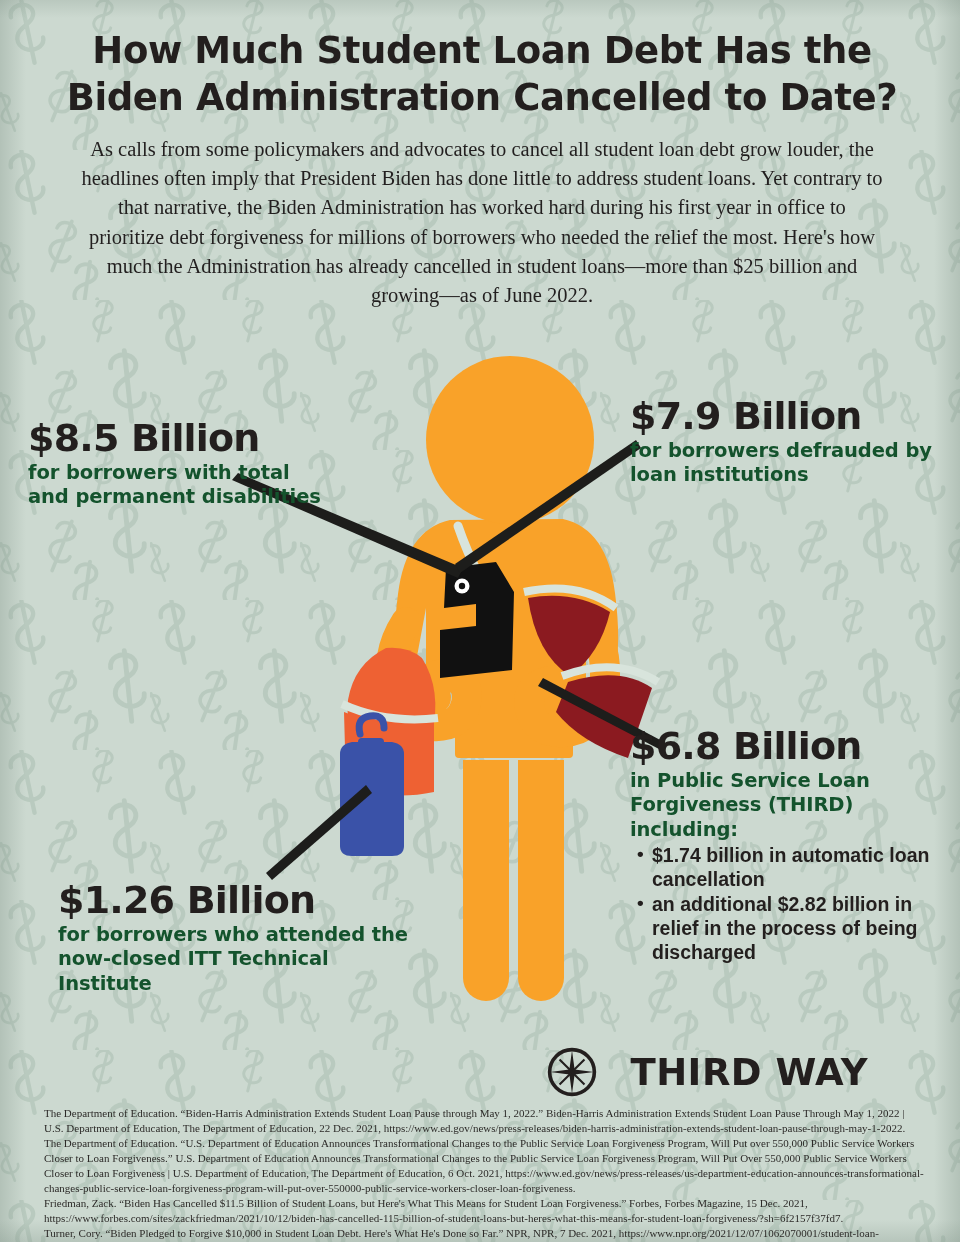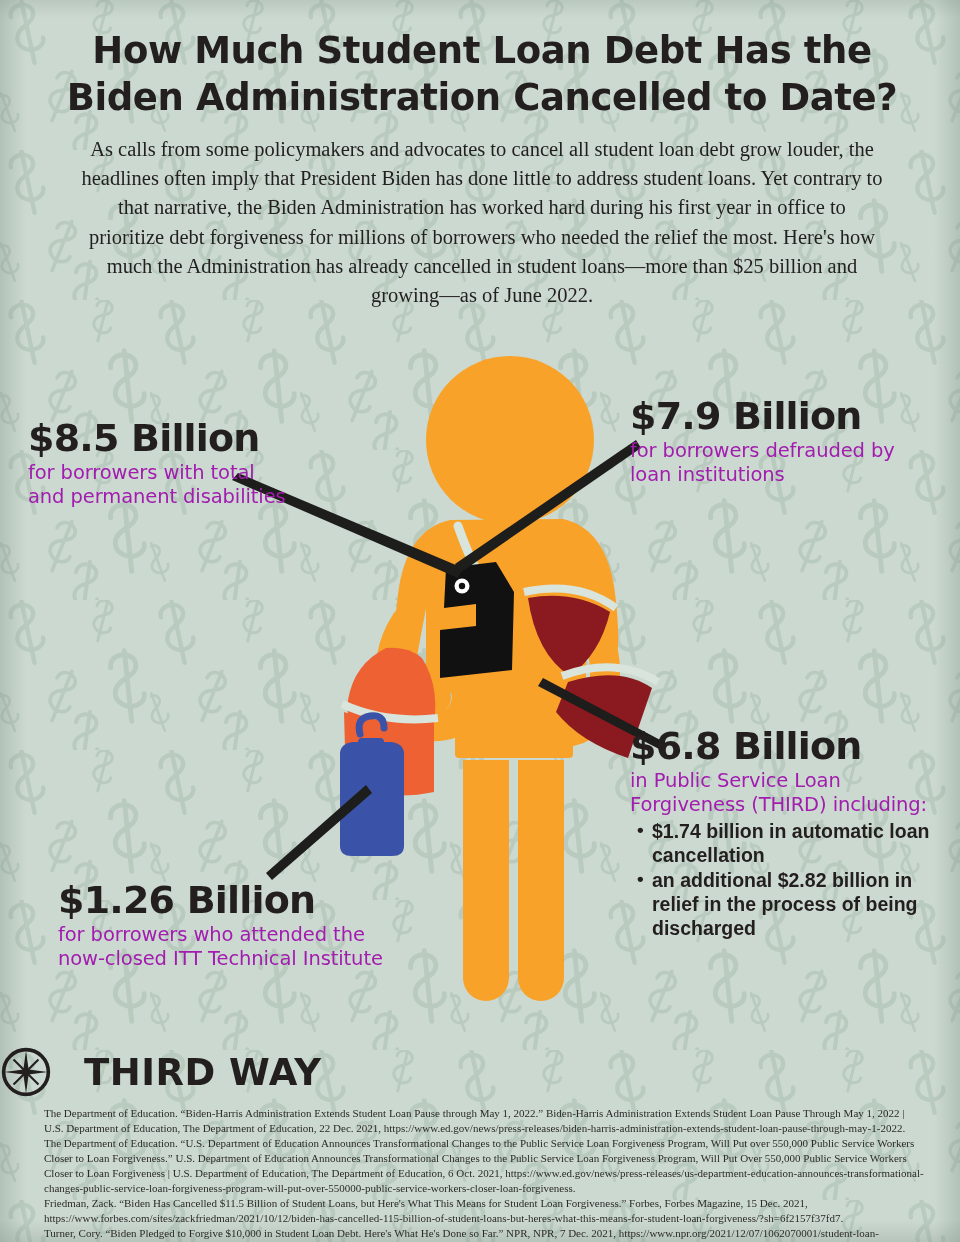--- a/index.html
+++ b/index.html
@@ -84,25 +84,25 @@
     font-family: "DejaVu Sans", sans-serif;
     font-weight: 700;
     font-size: 38px;
     line-height: 1.06;
     letter-spacing: -0.8px;
     color: #231f1e;
     margin: 0;
   }
   .desc {
     font-family: "DejaVu Sans", sans-serif;
-    font-weight: 400;
+    font-weight: 700;
     font-size: 19.5px;
     line-height: 1.24;
     letter-spacing: -0.1px;
-    color: #a21caf;
+    color: #14532d;
     margin: 3px 0 0 0;
   }
   .desc .ln { display: block; }
   ul.sub-list {
     margin: 1px 0 0 0;
     padding: 0 0 0 22px;
     list-style: none;
   }
   ul.sub-list li {
     position: relative;
@@ -126,21 +126,21 @@
   #callout-itt        { left: 58px;  top: 880px; width: 360px; }
   
   #logo {
     position: absolute;
     z-index: 6;
     left: 0;
     top: 1046px;
     width: 868px;
     display: flex;
     align-items: center;
-    justify-content: flex-start;
+    justify-content: flex-end;
     gap: 32px;
   }
   #logo-mark { display: block; }
   #logo-text {
     font-family: "DejaVu Sans", sans-serif;
     font-weight: 700;
     font-size: 37px;
     letter-spacing: 0.5px;
     color: #231f1e;
   }

